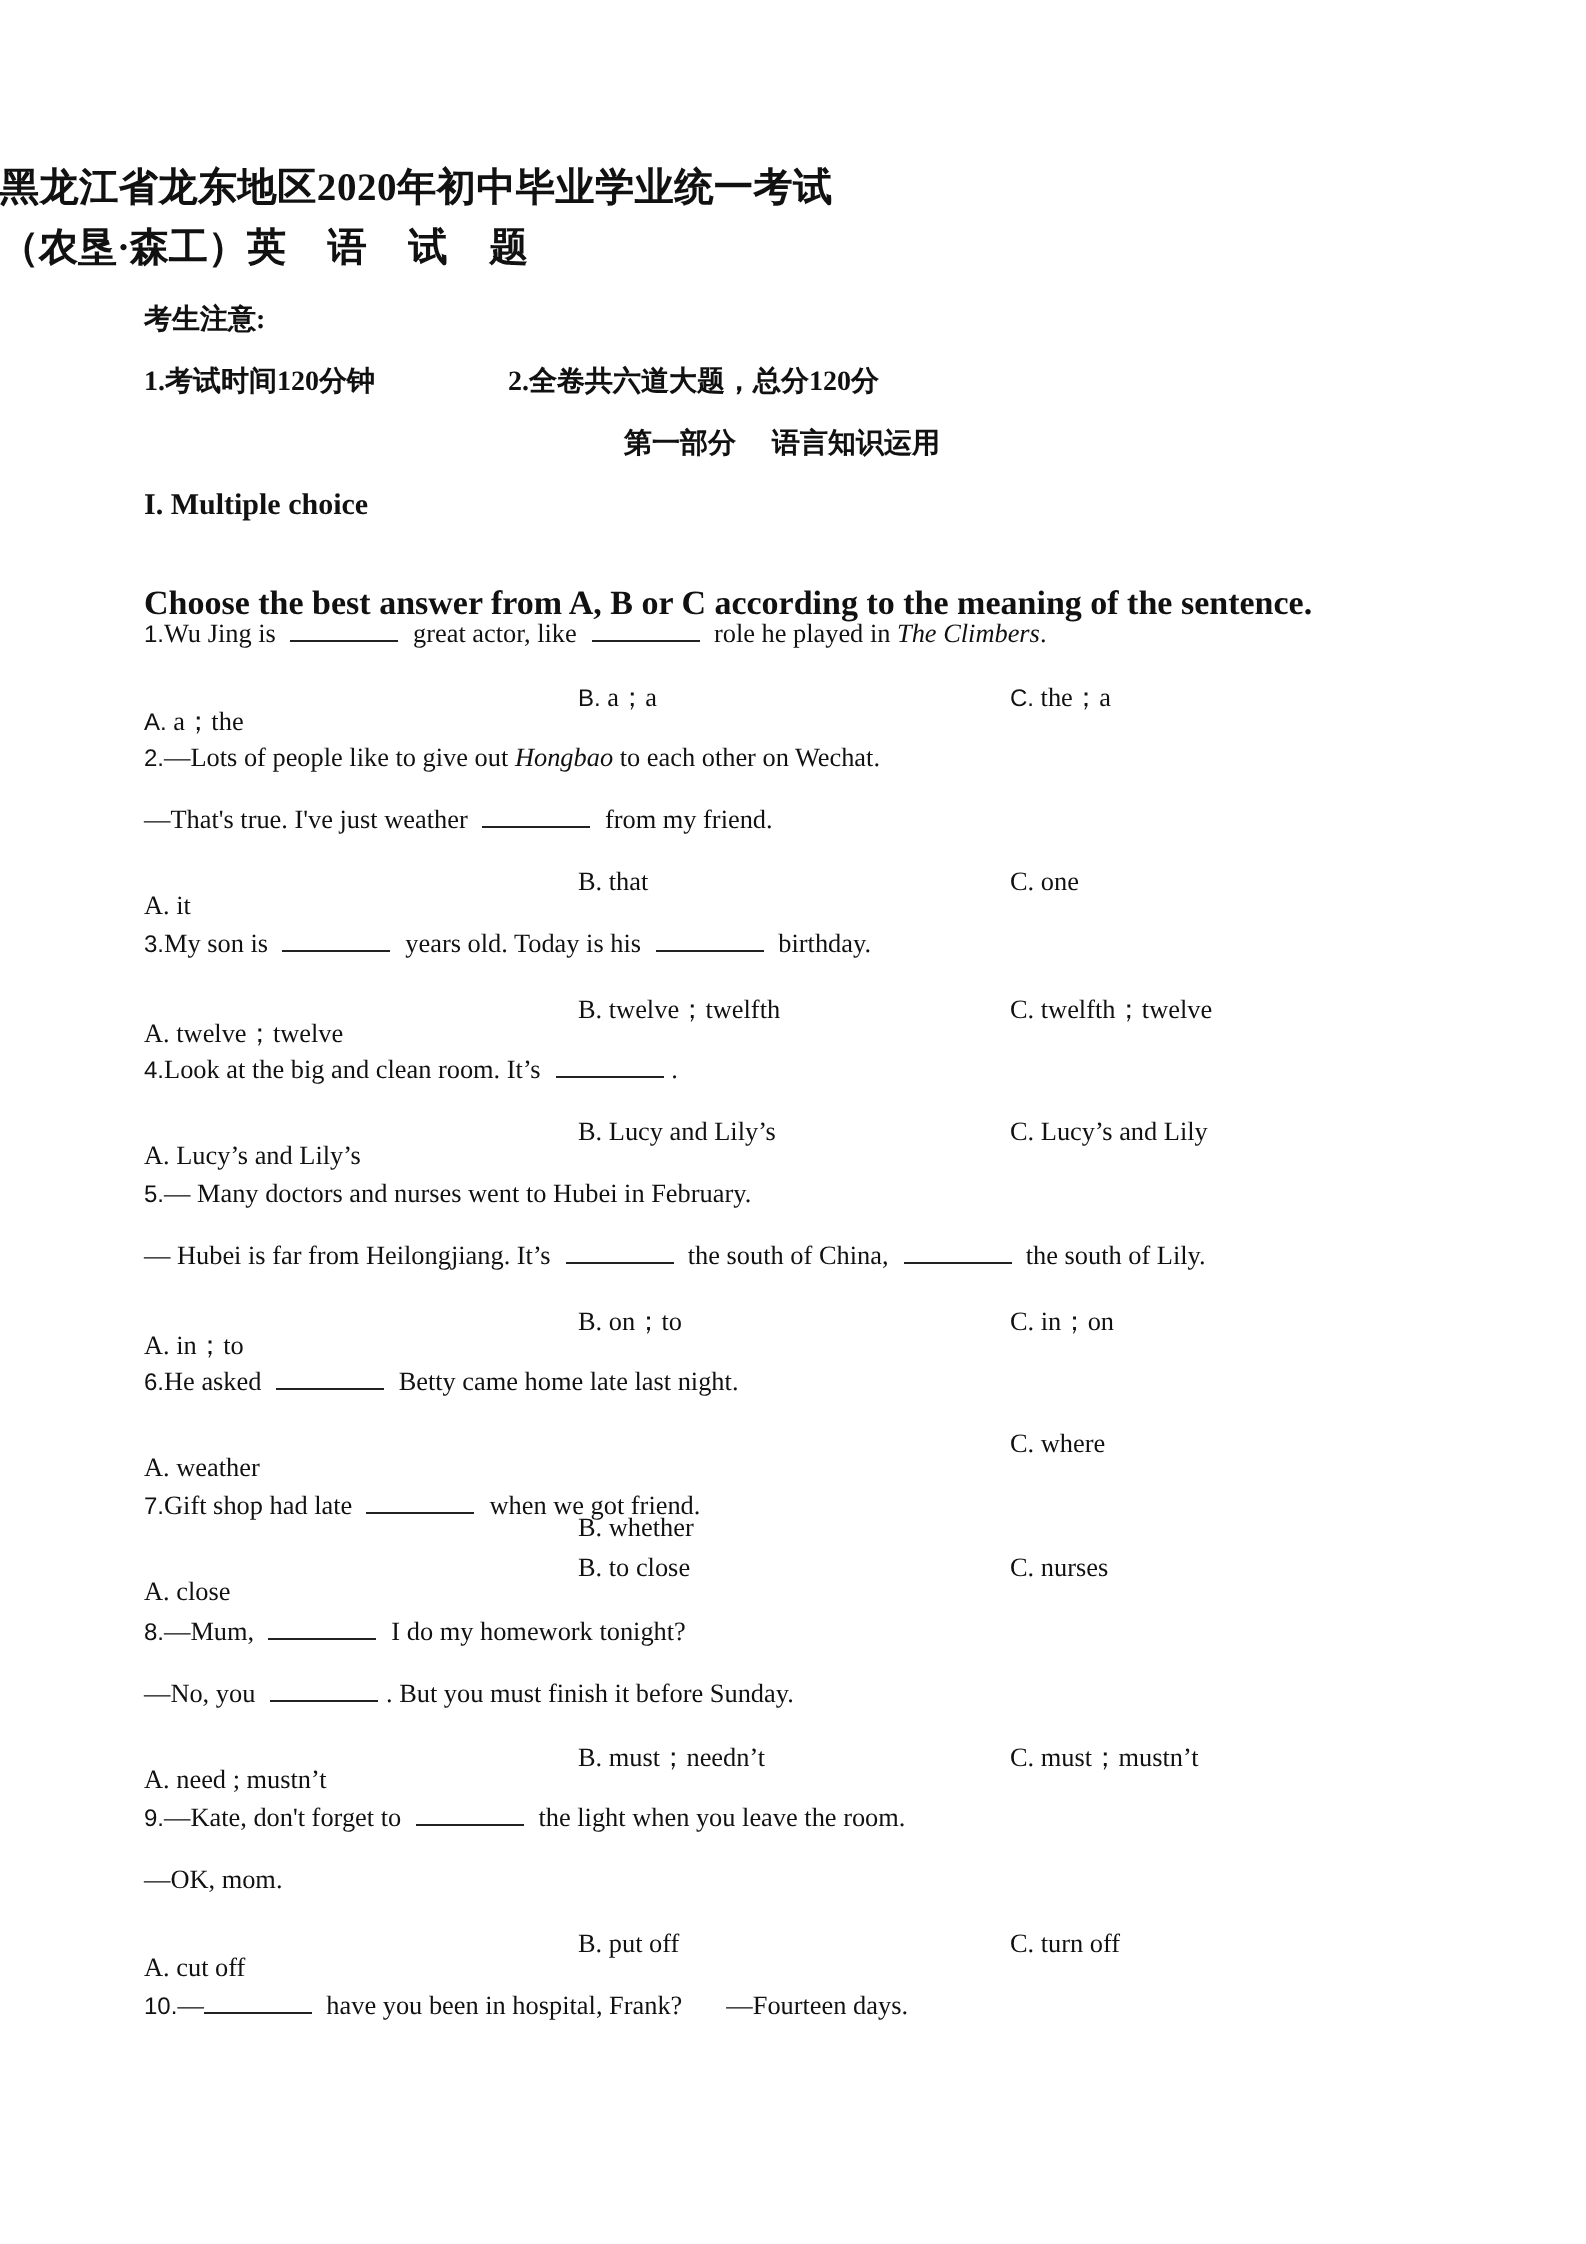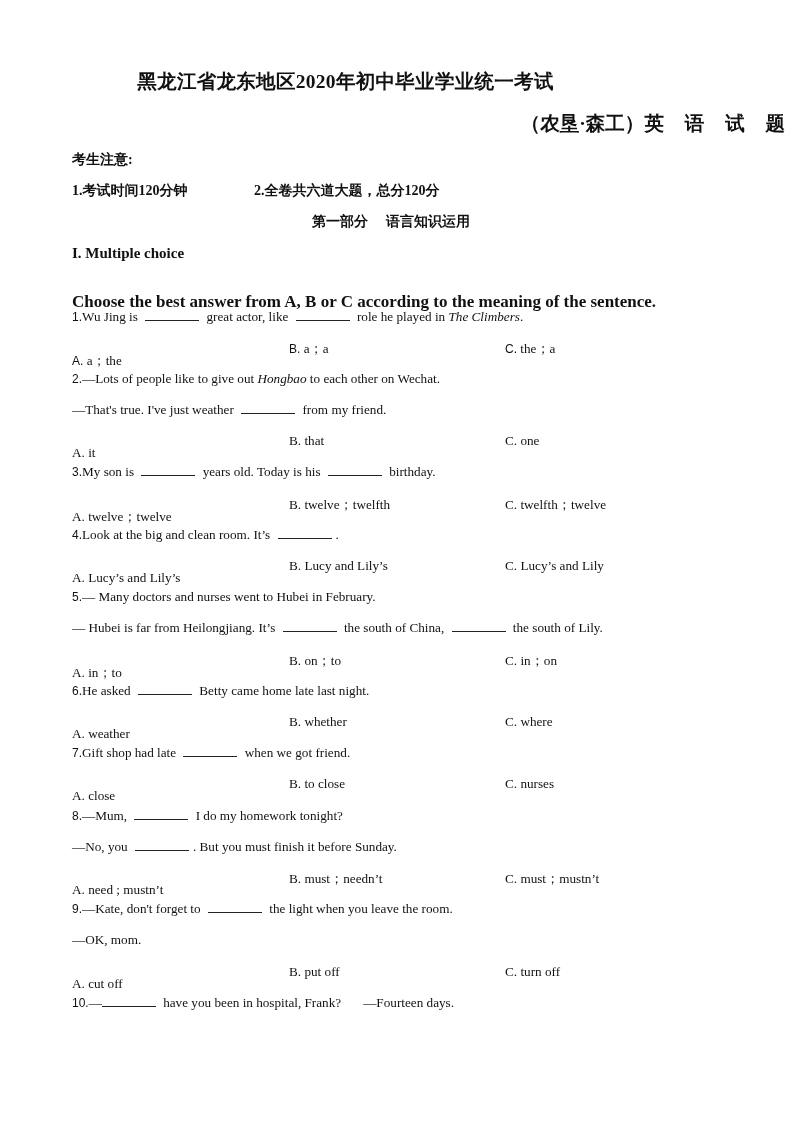--- a/index.html
+++ b/index.html
@@ -1,18 +1,18 @@
 <!DOCTYPE html>
 <html><head>
 <meta charset="utf-8">
 <style>
   html, body { margin: 0; padding: 0; background: #ffffff; }
   body { width: 793px; height: 1122px; position: relative; overflow: hidden; color: #111; font-family: "Liberation Serif", "DejaVu Serif", serif; }
-  .title1 { position: absolute; top: 68px; left: 0; width: 691px; text-align: center; font-size: 19.5px; font-weight: bold; letter-spacing: 0.3px; }
-  .title2 { position: absolute; top: 110px; left: 0; width: 793px; text-align: right; font-size: 19.5px; font-weight: bold; }
+  .title1 { position: absolute; top: 80px; left: 0; width: 691px; text-align: left; font-size: 19.5px; font-weight: bold; letter-spacing: 0.3px; }
+  .title2 { position: absolute; top: 110px; left: 0; width: 793px; text-align: left; font-size: 19.5px; font-weight: bold; }
   .title2 .sp { letter-spacing: 8px; }
   .line { position: absolute; left: 72px; font-size: 13.2px; white-space: nowrap; }
   .bold { font-weight: bold; }
   .notice { top: 151px; font-size: 14px; }
   .notice-items { top: 182px; font-size: 14px; }
   .notice-items .n2 { position: absolute; left: 182px; }
   .part { position: absolute; top: 213px; left: 312px; font-size: 14px; font-weight: bold; white-space: nowrap; }
   .part .gap { display: inline-block; width: 18px; }
   .sec { top: 245px; font-size: 15px; }
   .instr { top: 292px; font-size: 17px; }
@@ -82,21 +82,21 @@
   <span>— Hubei is far from Heilongjiang. It’s </span><span class="blank"></span><span> the south of China, </span><span class="blank"></span><span> the south of Lily.</span>
 </div>
 <div class="opt oA" style="top:652px"><span>A.</span><span> in；to</span></div>
 <div class="opt oB" style="top:652px"><span>B.</span><span> on；to</span></div>
 <div class="opt oC" style="top:652px"><span>C.</span><span> in；on</span></div>
 
 <div class="line" style="top:683px">
   <span class="lbl">6.</span><span>He asked </span><span class="blank"></span><span> Betty came home late last night.</span>
 </div>
 <div class="opt oA" style="top:714px"><span>A.</span><span> weather</span></div>
-<div class="opt oB" style="top:714px"><span>B.</span><span> whether</span></div>
+<div class="opt oB" style="top:756px"><span>B.</span><span> whether</span></div>
 <div class="opt oC" style="top:714px"><span>C.</span><span> where</span></div>
 
 <div class="line" style="top:745px">
   <span class="lbl">7.</span><span>Gift shop had late </span><span class="blank"></span><span> when we got friend.</span>
 </div>
 <div class="opt oA" style="top:776px"><span>A.</span><span> close</span></div>
 <div class="opt oB" style="top:776px"><span>B.</span><span> to close</span></div>
 <div class="opt oC" style="top:776px"><span>C.</span><span> nurses</span></div>
 
 <div class="line" style="top:808px">

